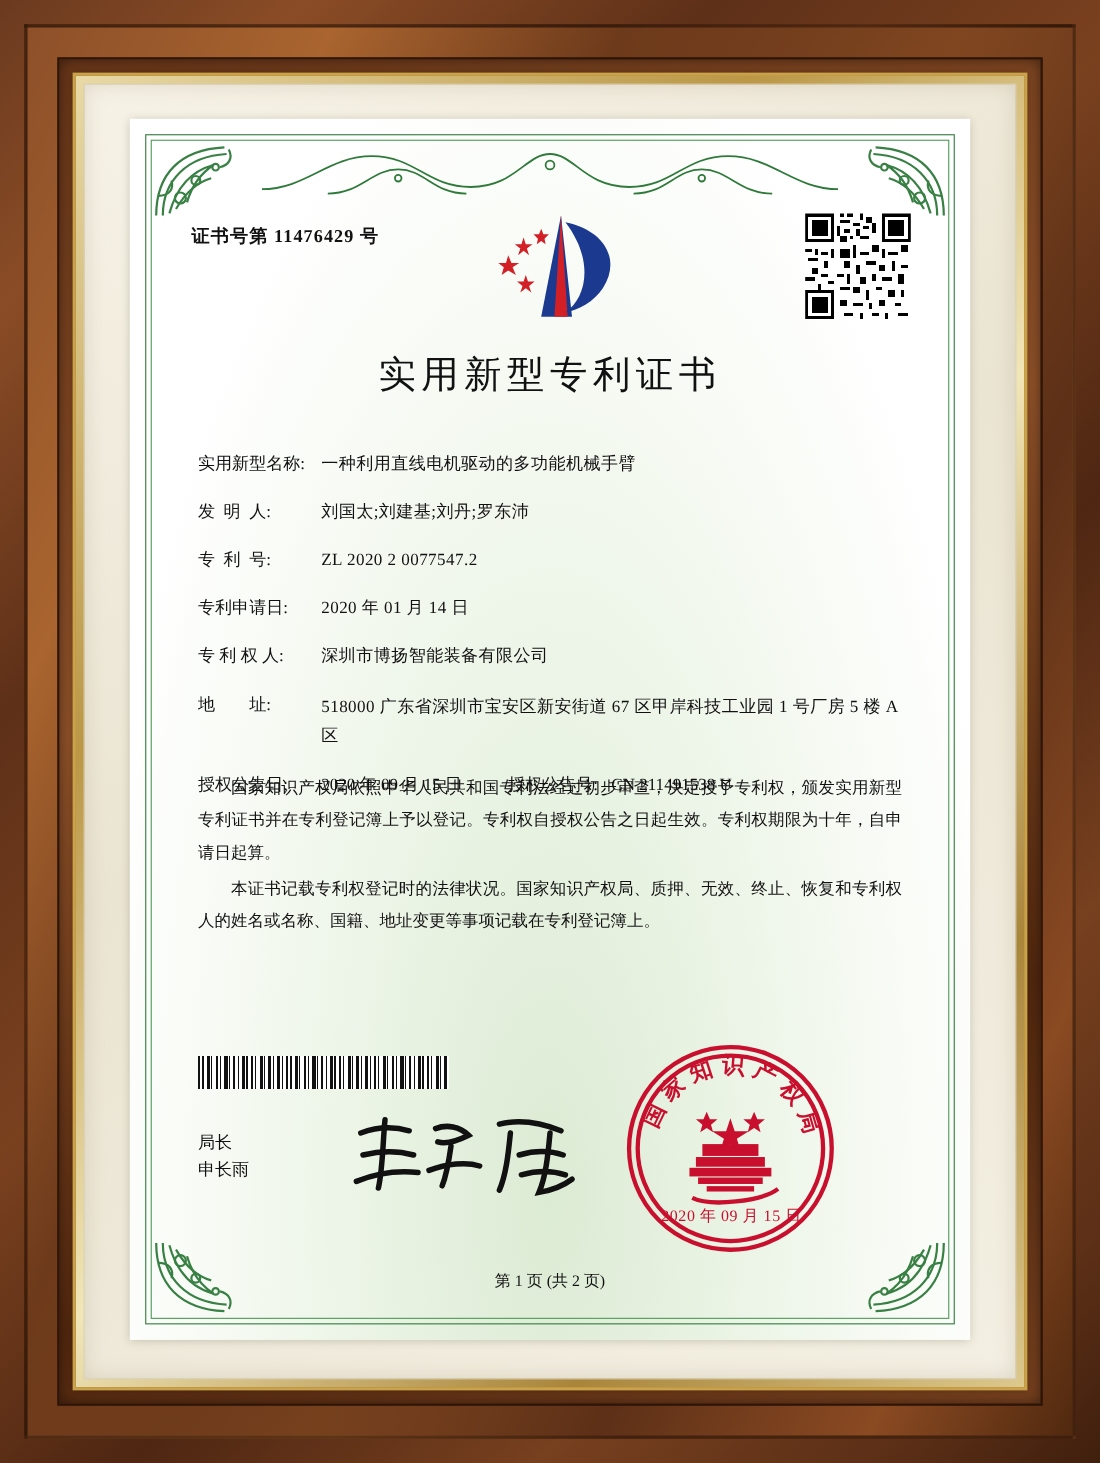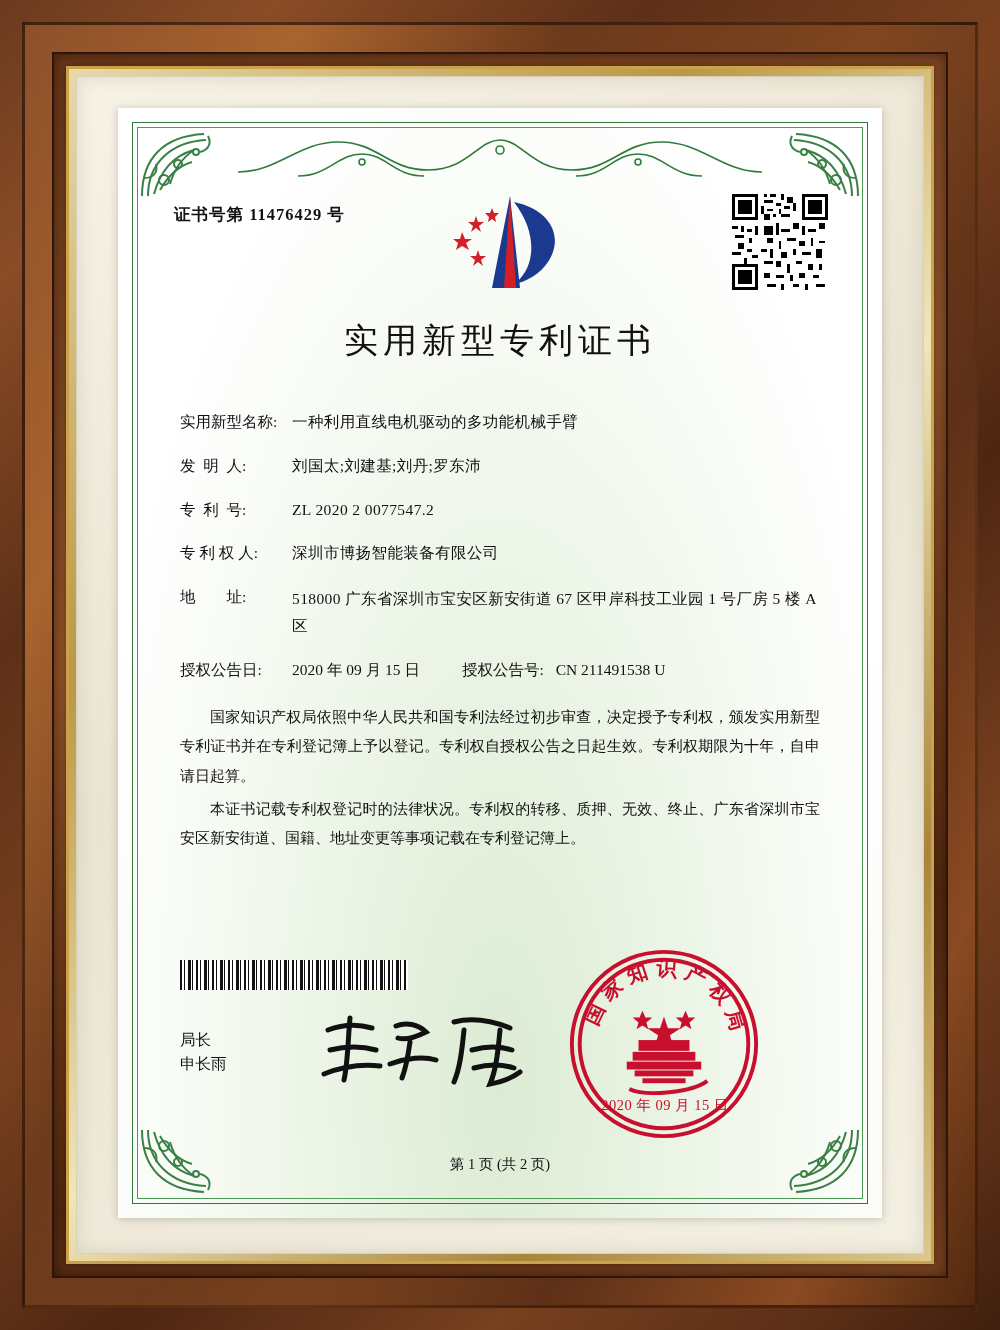--- a/index.html
+++ b/index.html
@@ -423,38 +423,42 @@
       </div>
       <div class="row">
         <div class="lab">发  明  人:</div>
         <div class="val">刘国太;刘建基;刘丹;罗东沛</div>
       </div>
       <div class="row">
         <div class="lab">专  利  号:</div>
         <div class="val">ZL 2020 2 0077547.2</div>
       </div>
       <div class="row">
+        <div class="lab">专利申请日:</div>
+        <div class="val">2020 年 01 月 14 日</div>
+      </div>
+      <div class="row">
         <div class="lab">专 利 权 人:</div>
         <div class="val">深圳市博扬智能装备有限公司</div>
       </div>
       <div class="row addr">
         <div class="lab">地        址:</div>
         <div class="val">518000 广东省深圳市宝安区新安街道 67 区甲岸科技工业园 1 号厂房 5 楼 A 区</div>
       </div>
       <div class="row two">
         <div class="lab">授权公告日:</div>
         <div>2020 年 09 月 15 日</div>
         <div class="lab2">授权公告号:</div>
         <div>CN 211491538 U</div>
       </div>
     </div>
 
     <div class="paras">
       <p>国家知识产权局依照中华人民共和国专利法经过初步审查，决定授予专利权，颁发实用新型专利证书并在专利登记簿上予以登记。专利权自授权公告之日起生效。专利权期限为十年，自申请日起算。</p>
-      <p>本证书记载专利权登记时的法律状况。专利权的转移、质押、无效、终止、广东省深圳市宝安区新安街道、国籍、地址变更等事项记载在专利登记簿上。</p>
+      <p>本证书记载专利权登记时的法律状况。国家知识产权局、质押、无效、终止、恢复和专利权人的姓名或名称、国籍、地址变更等事项记载在专利登记簿上。</p>
     </div>
 
     <div class="barcode"></div>
 
     <div class="sig-label">
       <div>局长</div>
       <div>申长雨</div>
     </div>
     <div class="sig-hand">
       <svg viewBox="0 0 220 86">

